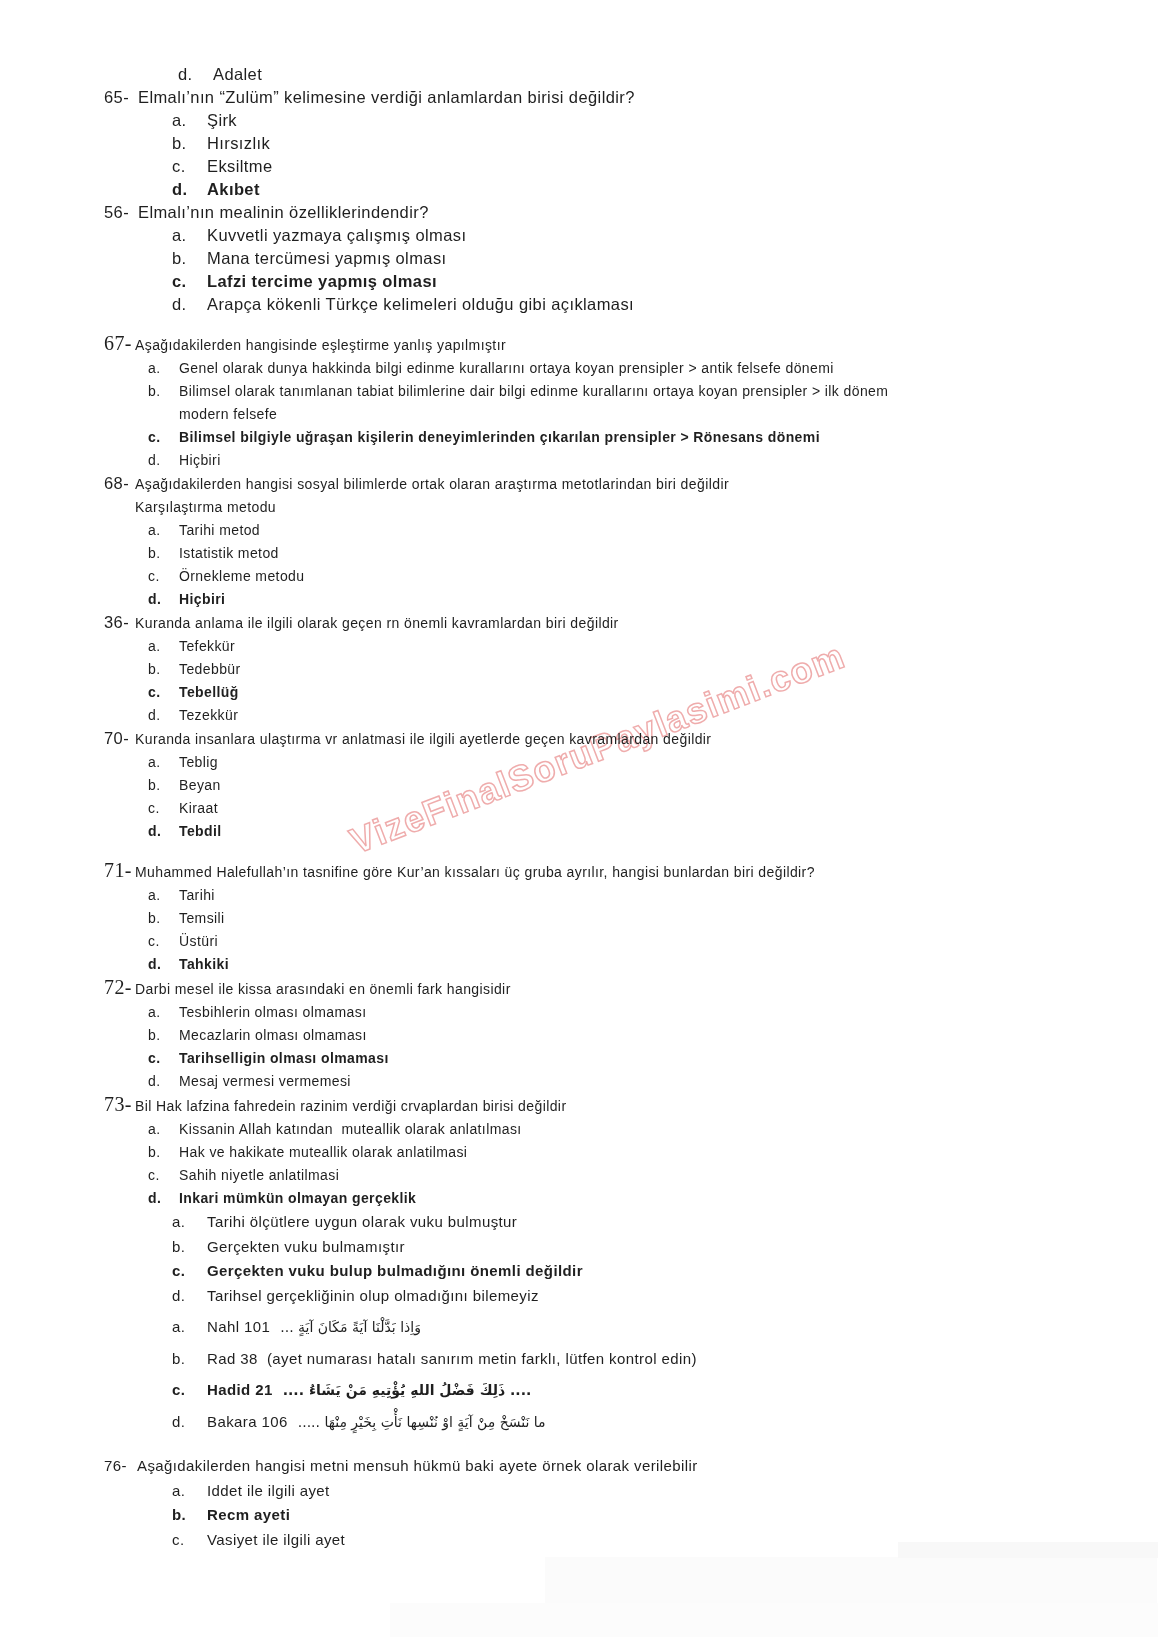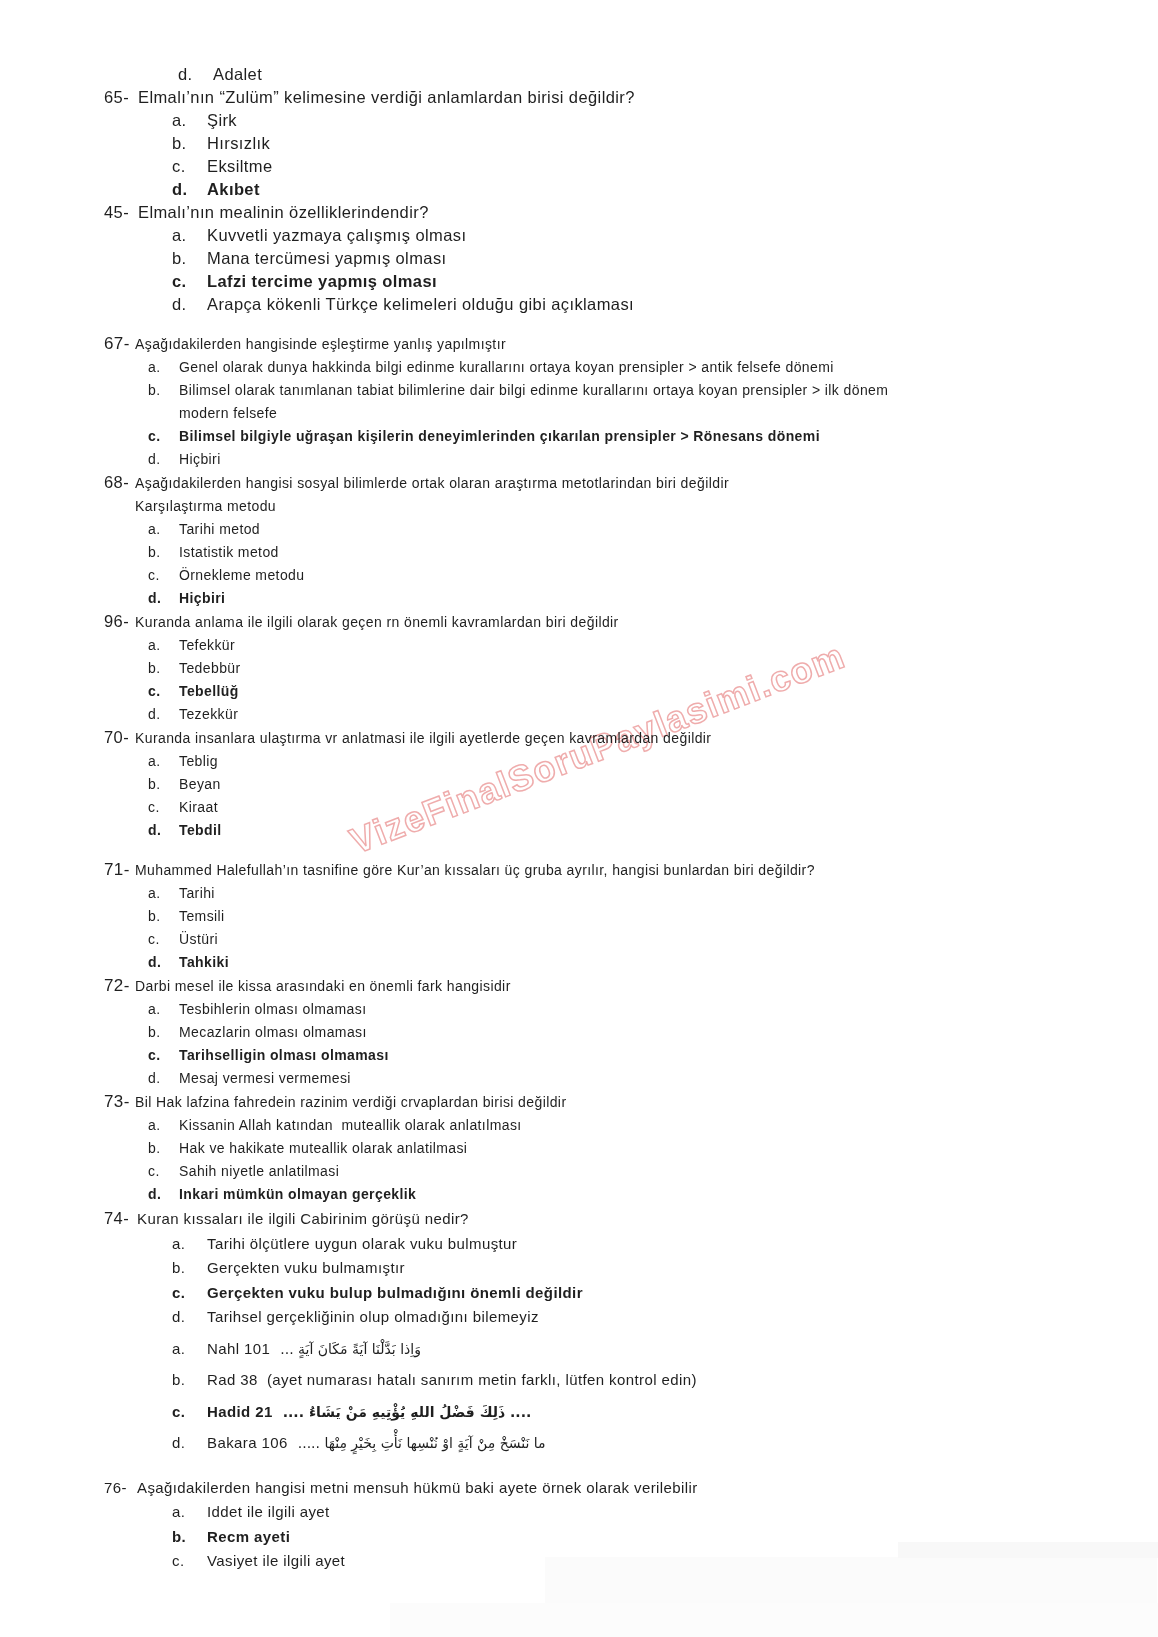--- a/index.html
+++ b/index.html
@@ -18,21 +18,21 @@
   }
   
   .lg { font-size: 16.5px; line-height: 23px; letter-spacing: 0.4px; }
   .md { font-size: 15px;   line-height: 24.5px; letter-spacing: 0.4px; }
   .sm { font-size: 14px;   line-height: 23px; letter-spacing: 0.4px; }
 
   .qheader { display: flex; align-items: baseline; }
   .qnum { flex: 0 0 auto; }
   .num-lg { font-size: 16.5px; }
   .num-md { font-size: 15px; }
-  .num-sm { font-size: 17px; }
+  .num-sm { font-size: 20px; font-family: Liberation Serif, serif; }
   .col-lg { width: 34px; }
   .col-md { width: 33px; }
   .col-sm { width: 31px; }
   .qtext { flex: 1 1 auto; }
   .qsub { }
   .ind-sm { margin-left: 31px; }
 
   .opt { display: flex; align-items: baseline; }
   .opt.lg, .opt.md { margin-left: 68px; }
   .opt.sm { margin-left: 44px; }
@@ -111,21 +111,21 @@
     <span class="letter">d.</span>
     <div class="obody">
       <span class="otext">Akıbet</span>
       
     </div>
   </div>
           </div>
   </div>
         <div class="question lg">
     <div class="qheader">
-      <span class="qnum num-lg col-lg">45-</span>
+      <span class="qnum num-lg col-lg">56-</span>
       <span class="qtext">Elmalı’nın mealinin özelliklerindendir?</span>
     </div>
 
     <div class="opts">
             <div class="opt lg">
     <span class="letter">a.</span>
     <div class="obody">
       <span class="otext">Kuvvetli yazmaya çalışmış olması</span>
       
     </div>
@@ -222,21 +222,21 @@
     <span class="letter">d.</span>
     <div class="obody">
       <span class="otext">Hiçbiri</span>
       
     </div>
   </div>
           </div>
   </div>
         <div class="question sm">
     <div class="qheader">
-      <span class="qnum num-lg col-sm">96-</span>
+      <span class="qnum num-lg col-sm">36-</span>
       <span class="qtext">Kuranda anlama ile ilgili olarak geçen rn önemli kavramlardan biri değildir</span>
     </div>
 
     <div class="opts">
             <div class="opt sm">
     <span class="letter">a.</span>
     <div class="obody">
       <span class="otext">Tefekkür</span>
       
     </div>
@@ -406,24 +406,20 @@
             <div class="opt sm bold">
     <span class="letter">d.</span>
     <div class="obody">
       <span class="otext">Inkari mümkün olmayan gerçeklik</span>
       
     </div>
   </div>
           </div>
   </div>
         <div class="question md">
-    <div class="qheader">
-      <span class="qnum num-lg col-md">74-</span>
-      <span class="qtext">Kuran kıssaları ile ilgili Cabirinim görüşü nedir?</span>
-    </div>
 
     <div class="opts">
             <div class="opt md">
     <span class="letter">a.</span>
     <div class="obody">
       <span class="otext">Tarihi ölçütlere uygun olarak vuku bulmuştur</span>
       
     </div>
   </div>
             <div class="opt md">

